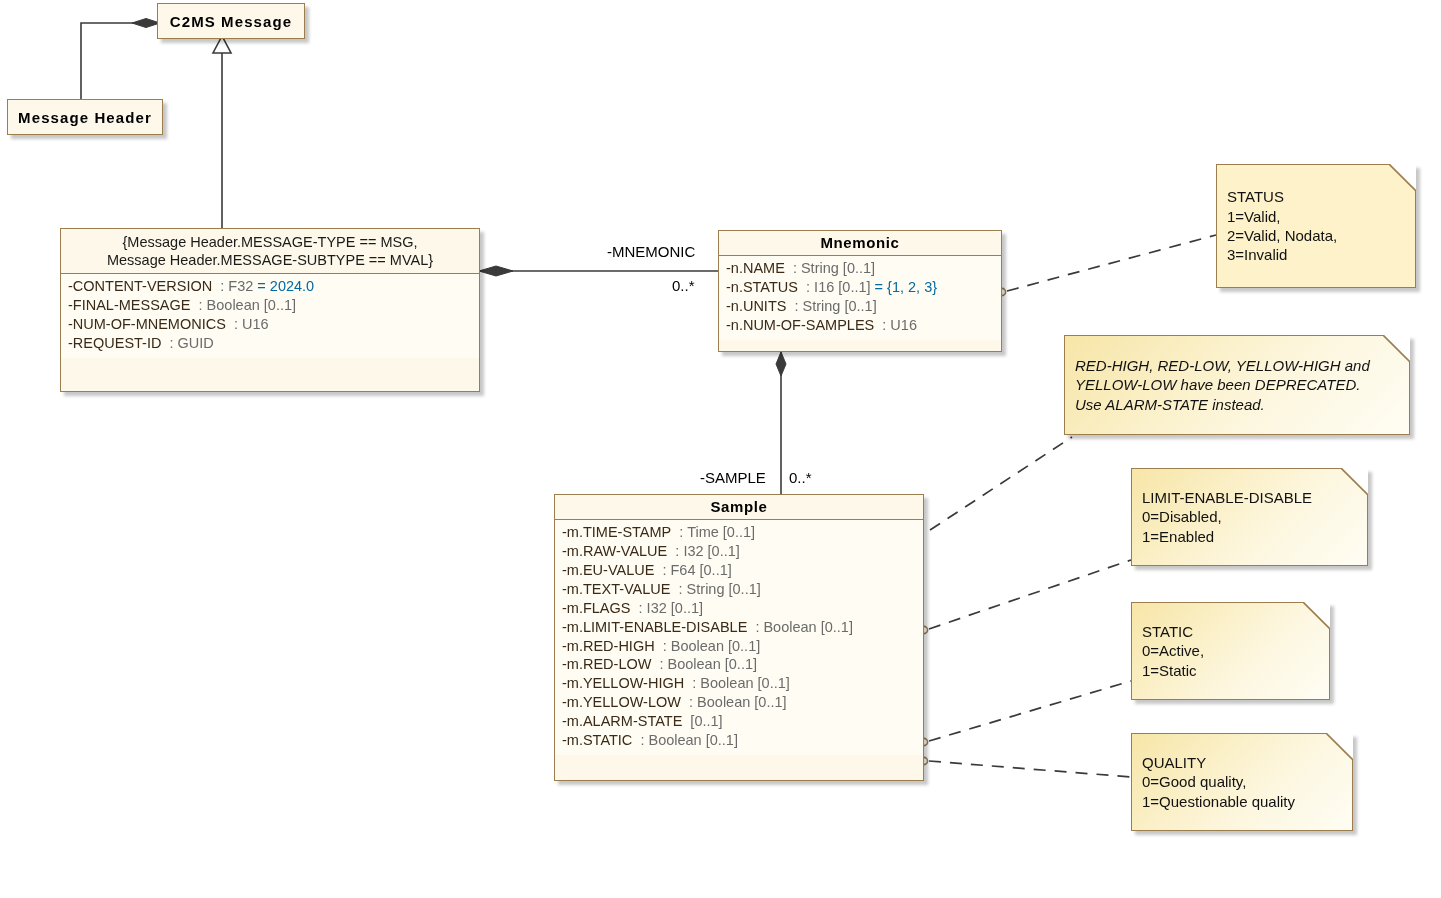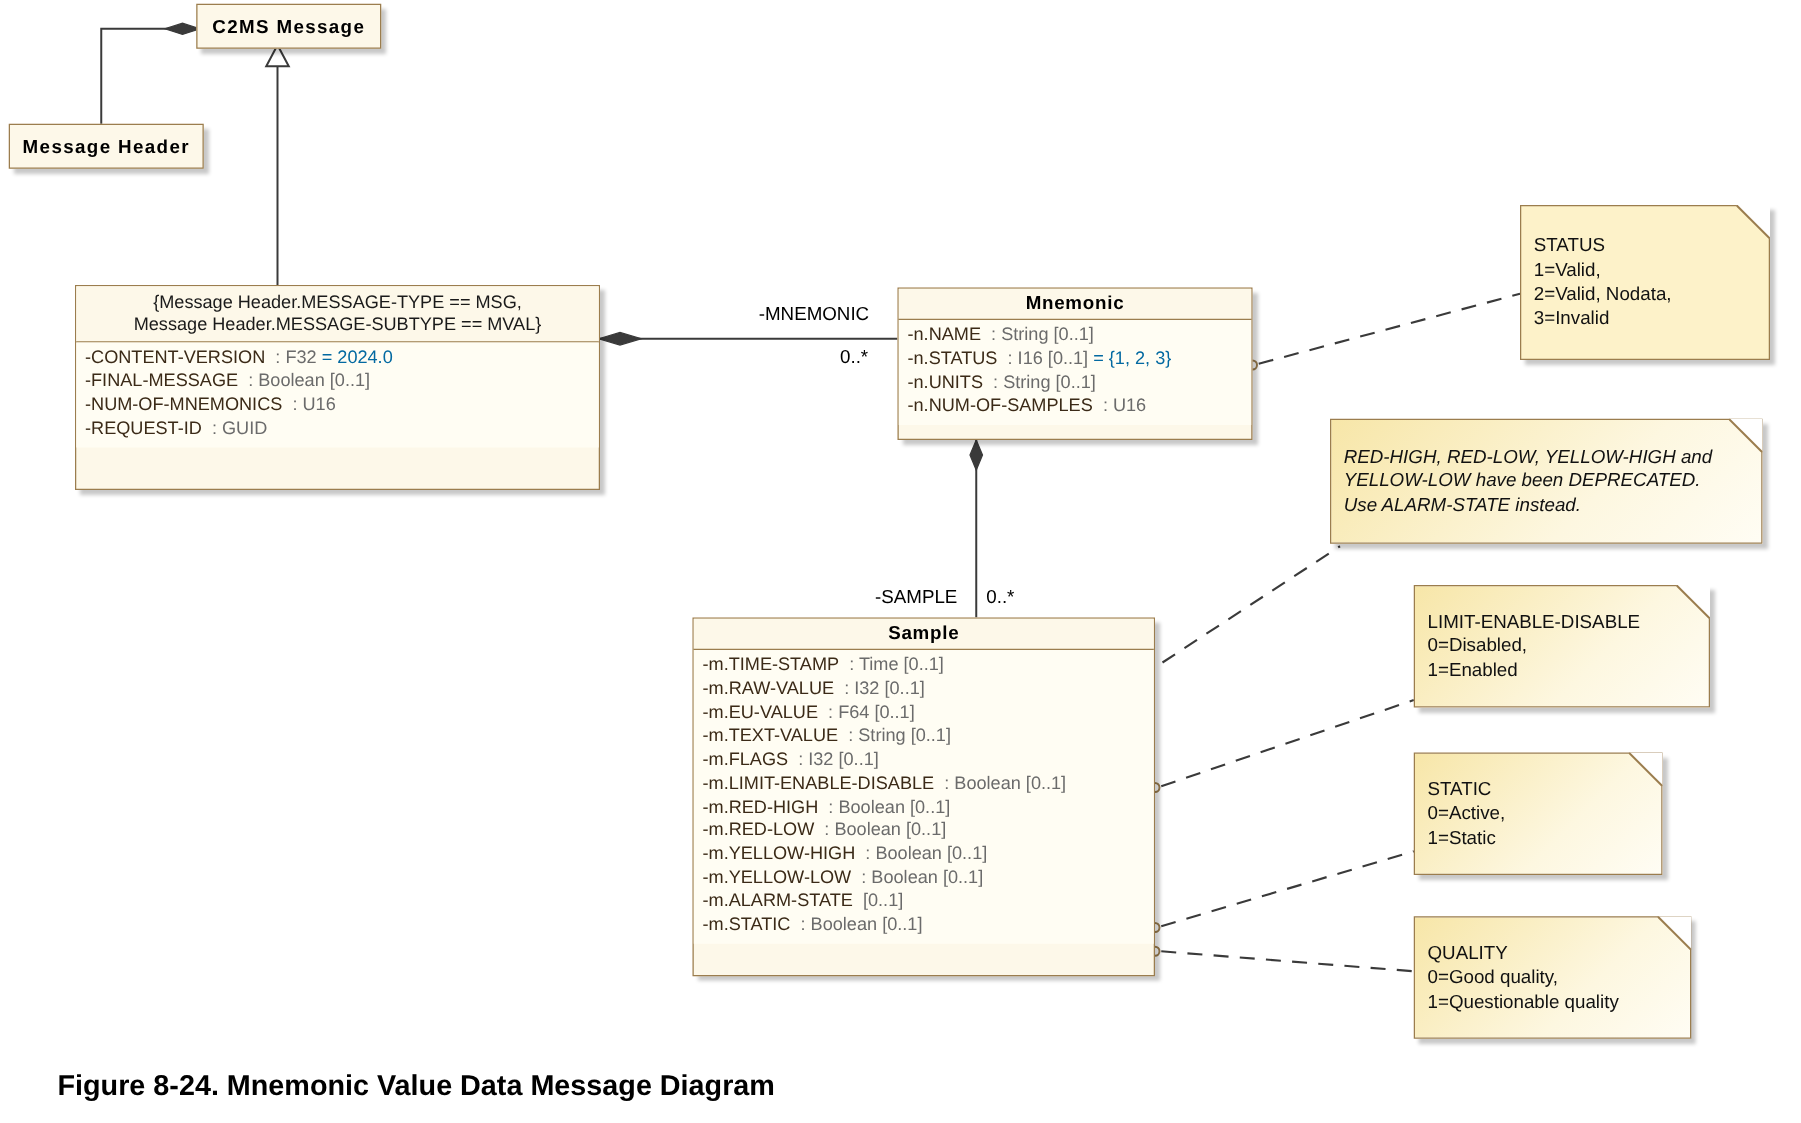--- a/index.html
+++ b/index.html
@@ -279,15 +279,14 @@
   <div class="uml-note gradient" style="left:1131px; top:733px; width:222px; height:98px;">
     <svg class="note-fold-tri" viewBox="0 0 27 27">
       <polygon points="0,0 27,27 27,0" fill="#ffffff"></polygon>
       <polyline points="0,0 27,27" fill="none" stroke="#9b7d4e" stroke-width="1.6"></polyline>
     </svg>
     <div class="note-text">QUALITY
 0=Good quality,
 1=Questionable quality</div>
   </div>
 
-  <div class="caption" style="left:46px; top:855px;">Figure 8-24.  Mnemonic Value Data Message Diagram</div>
 
 </div>
 
 </body></html>

